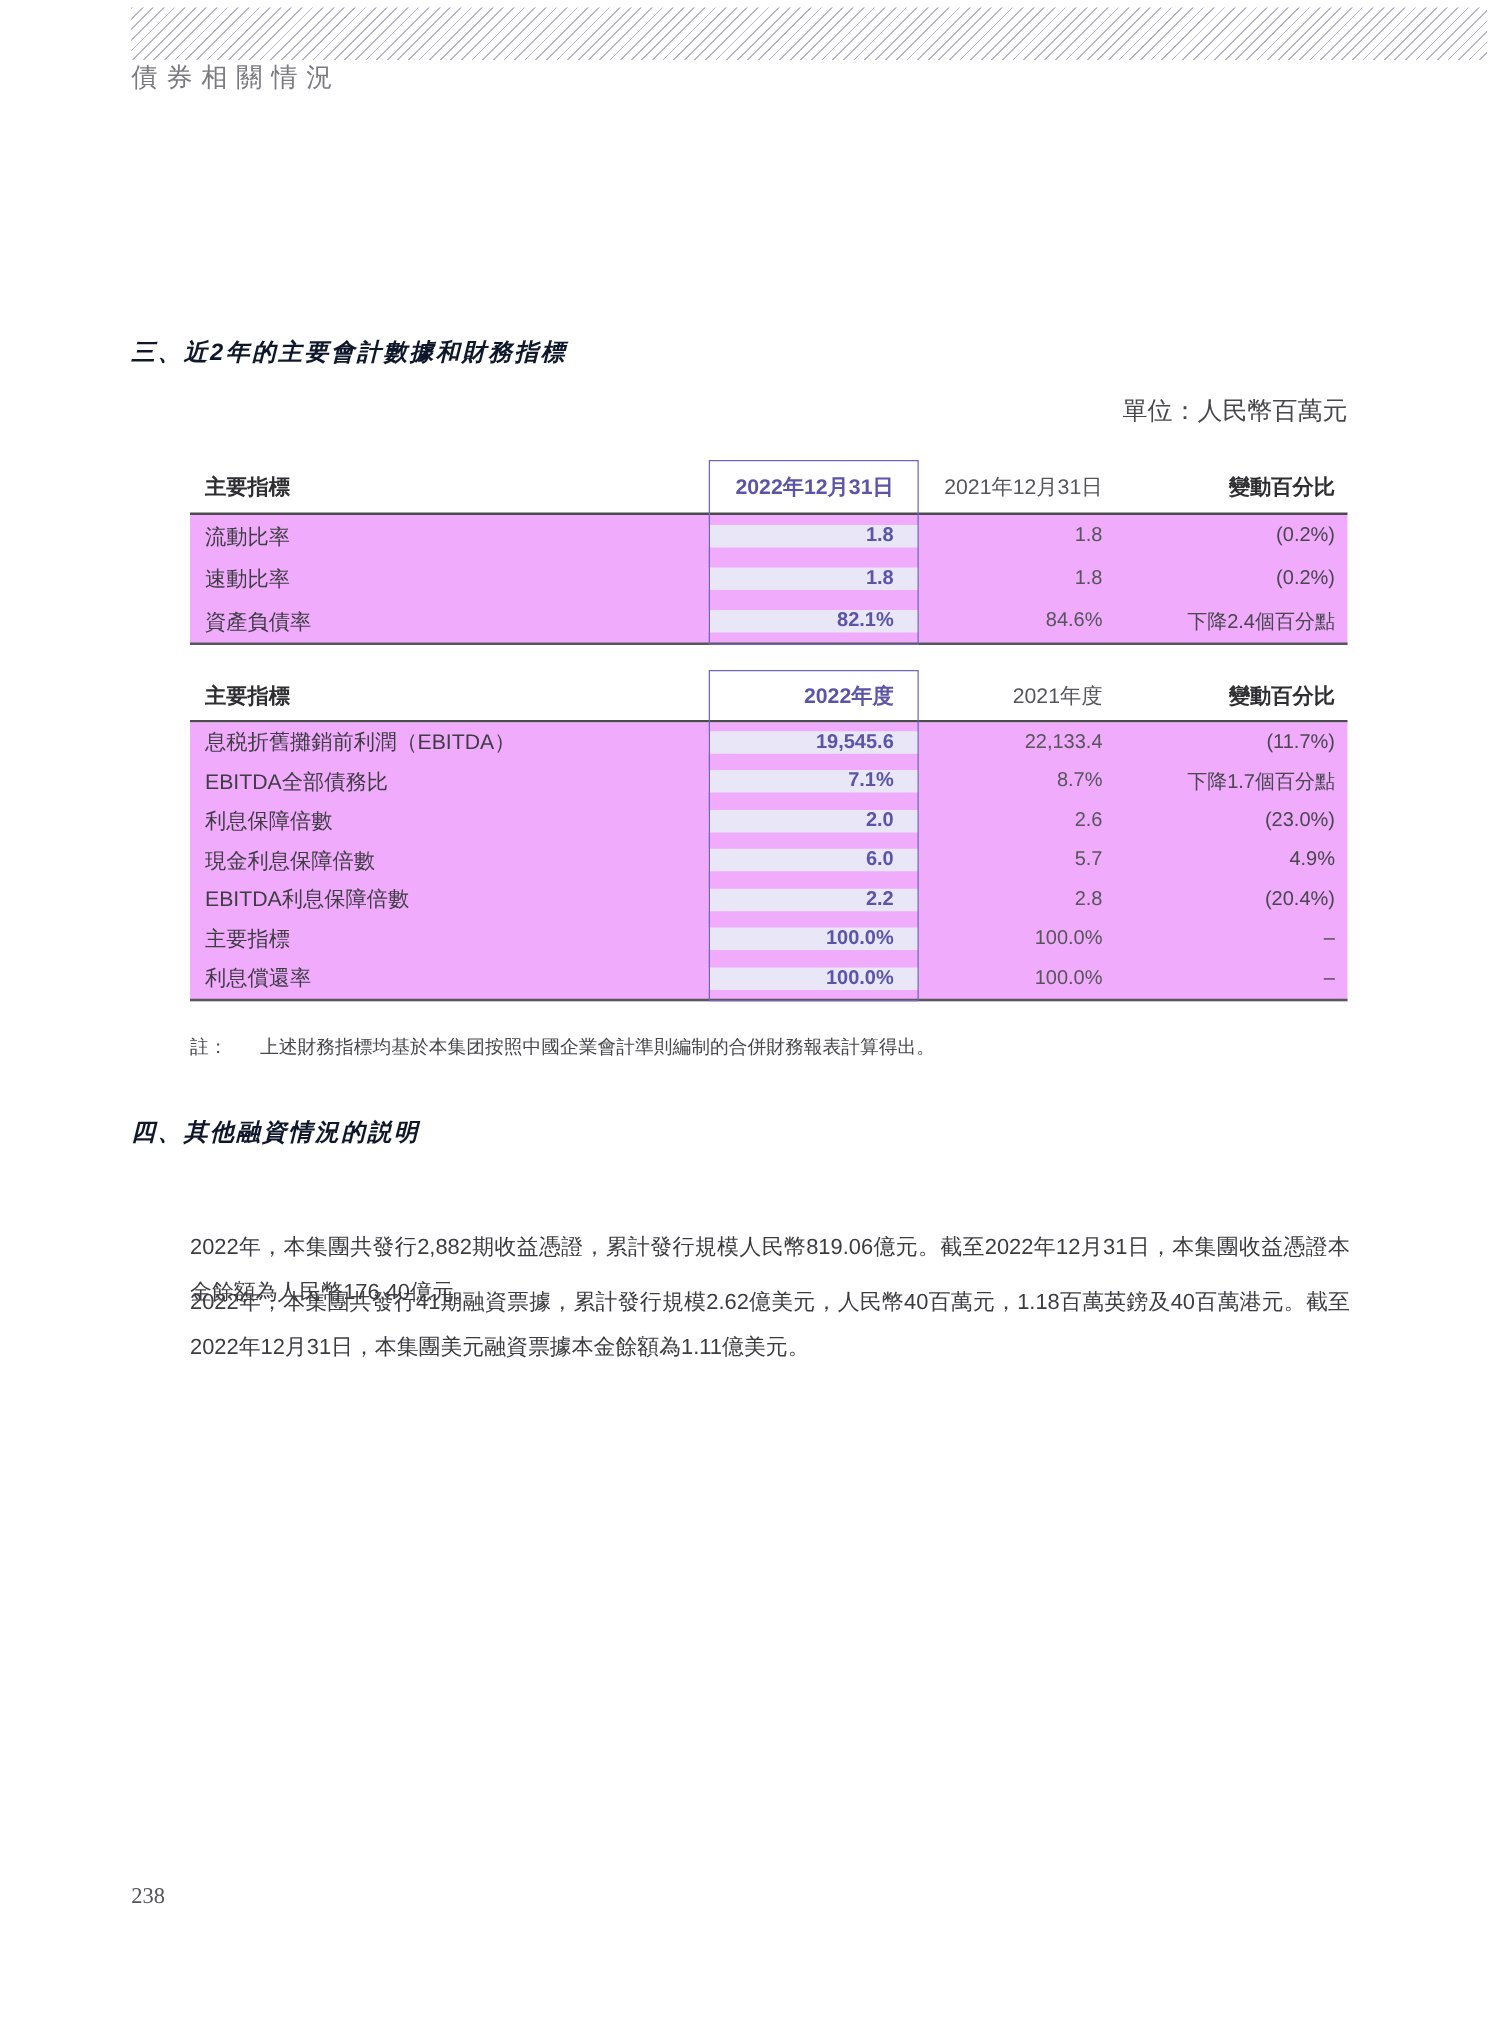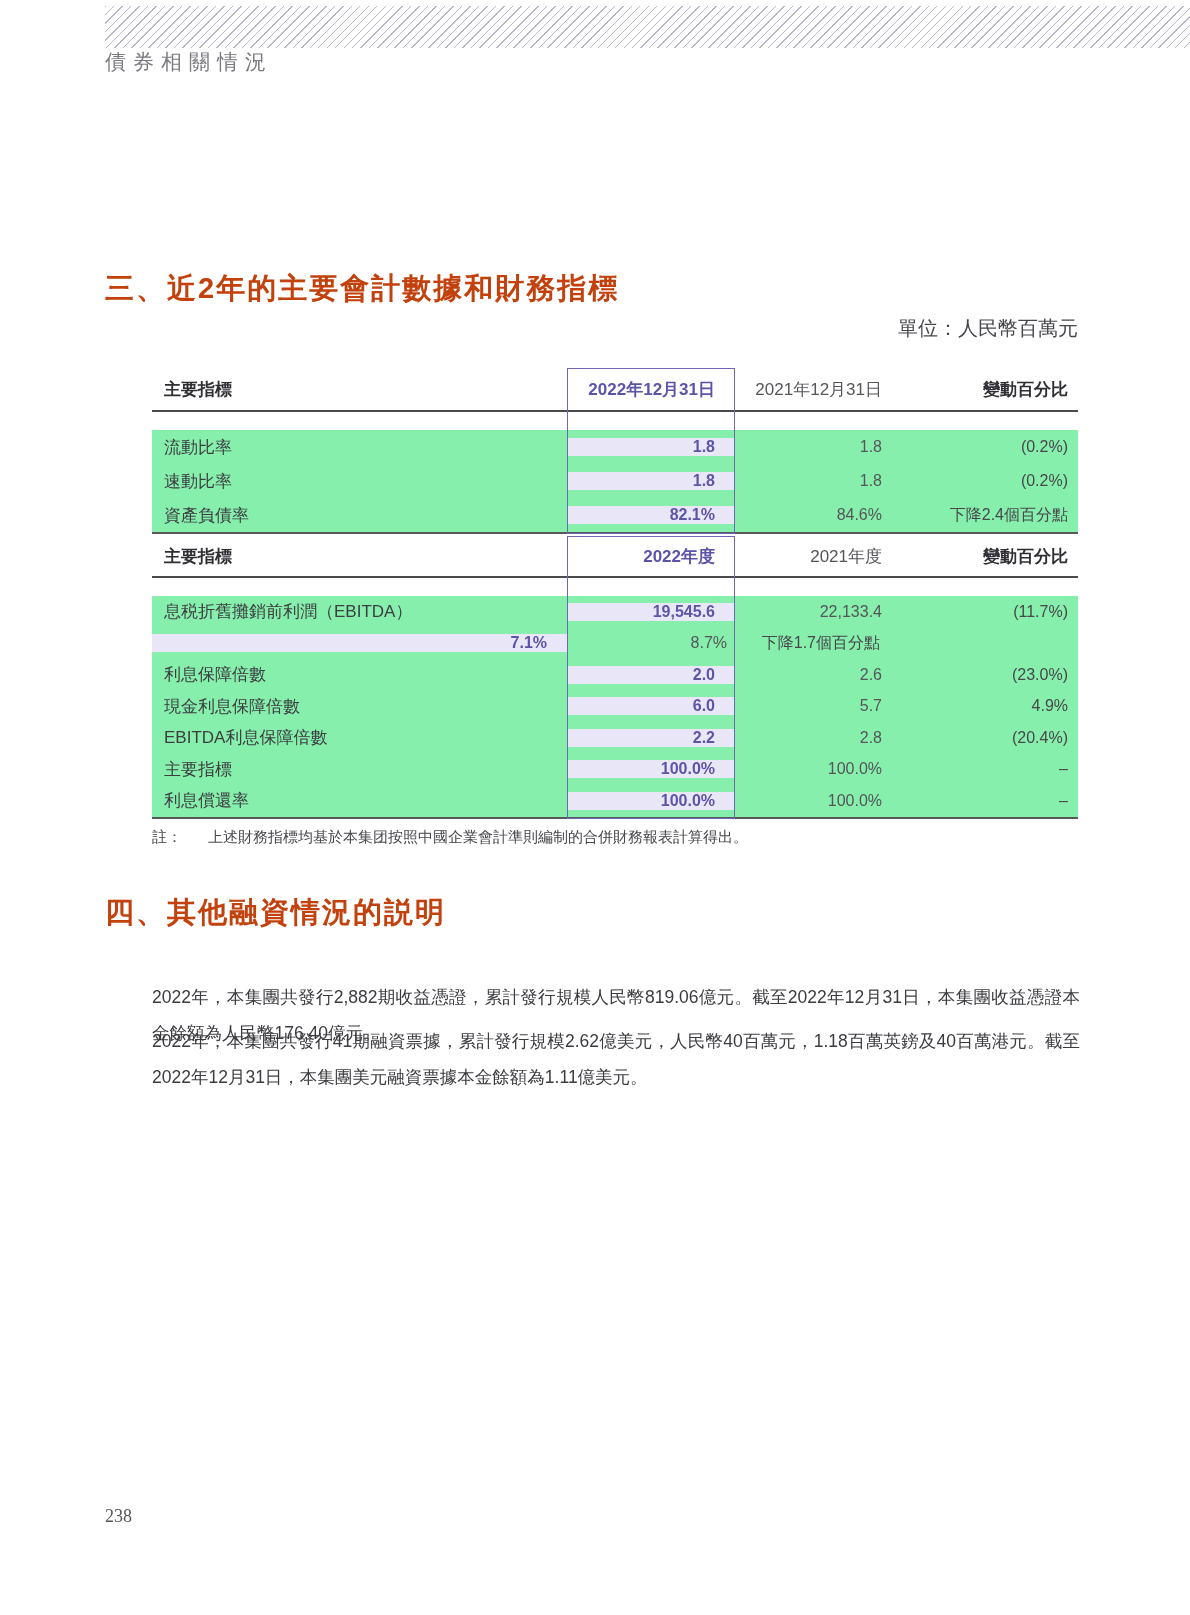--- a/index.html
+++ b/index.html
@@ -17,40 +17,40 @@
   }
   
   .runhead{
     position:absolute;left:105px;top:48px;
     font-family:"Liberation Serif","DejaVu Serif",serif;
     font-size:21px;color:#7a7a81;letter-spacing:7px;font-weight:400;
   }
   
   .sec-head{
     position:absolute;left:105px;
-    font-size:29px;font-weight:700;color:#c2410c;letter-spacing:2px;
+    font-size:19px;font-weight:700;color:#0f172a;letter-spacing:2px;font-style:italic;
   }
   .sec3{top:269px;}
   .sec4{top:893px;}
   .unit{
     position:absolute;right:112px;top:315px;
     font-size:20px;color:#47474c;
   }
   
   .tbl{position:absolute;left:152px;width:926px;}
   .tbl1{top:368px;}
   .tbl2{top:536px;}
   .thead,.row{
     display:grid;
     grid-template-columns:415px 168px 155px 188px;
     align-items:center;
   }
   .thead{height:42px;border-bottom:2px solid #4b4b4e;background:#ffffff;}
   .tbl2 .thead{height:40px;}
-  .tbody{background:#86efac;margin-top:18px;}
+  .tbody{background:#f0abfc;}
   .tbl1 .row{height:34px;}
   .tbl2 .row{height:31.5px;}
   .tbody{border-bottom:2px solid #58585b;}
   .cell{white-space:nowrap;}
   .cell.label{padding-left:12px;text-align:left;font-size:17px;color:#3d3d42;}
   .cell.v2022{padding-right:20px;text-align:right;font-size:16px;font-weight:700;color:#5b54a8;}
   .cell.v2021{padding-right:8px;text-align:right;font-size:16px;color:#55555a;}
   .cell.change{padding-right:10px;text-align:right;font-size:16px;color:#47474c;}
   .thead .h-label{padding-left:12px;font-size:17px;font-weight:700;color:#2e2e33;}
   .thead .h-2022{padding-right:20px;text-align:right;font-size:17px;font-weight:700;color:#5b54a8;}
@@ -133,20 +133,21 @@
       <div class="h-change">變動百分比</div>
     </div>
     <div class="tbody">
       <div class="row">
         <div class="cell label">息税折舊攤銷前利潤（EBITDA）</div>
         <div class="cell v2022">19,545.6</div>
         <div class="cell v2021">22,133.4</div>
         <div class="cell change">(11.7%)</div>
       </div>
       <div class="row">
+        <div class="cell label">EBITDA全部債務比</div>
         <div class="cell v2022">7.1%</div>
         <div class="cell v2021">8.7%</div>
         <div class="cell change">下降1.7個百分點</div>
       </div>
       <div class="row">
         <div class="cell label">利息保障倍數</div>
         <div class="cell v2022">2.0</div>
         <div class="cell v2021">2.6</div>
         <div class="cell change">(23.0%)</div>
       </div>

